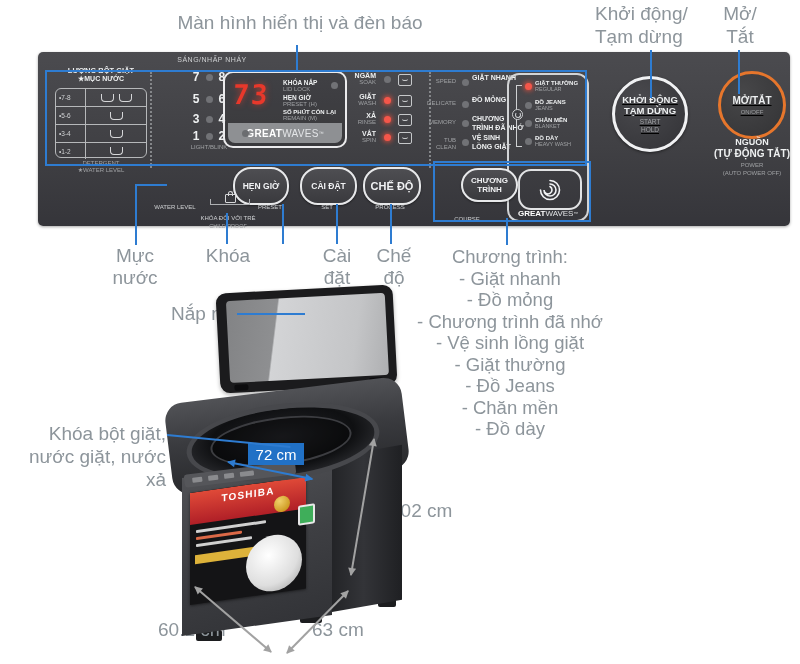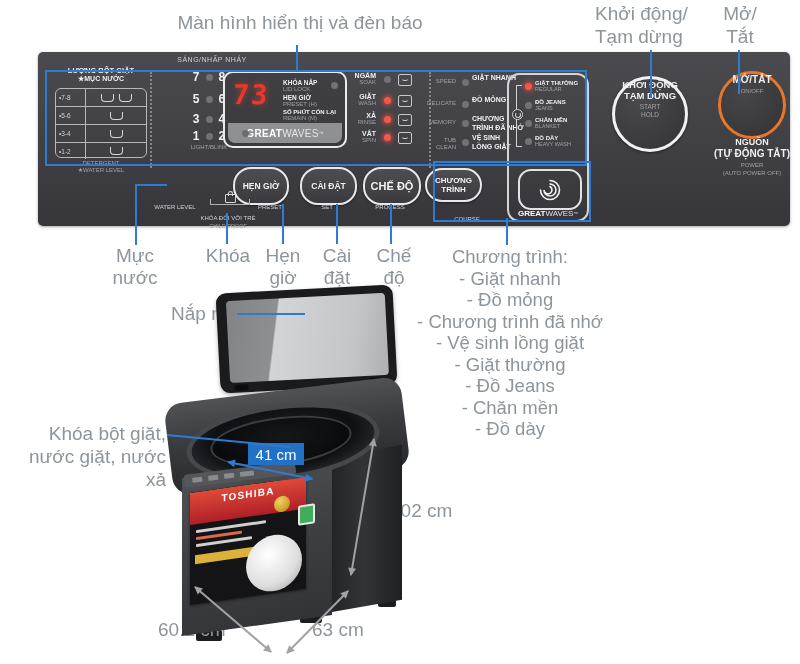--- a/index.html
+++ b/index.html
@@ -1,20 +1,20 @@
 <!DOCTYPE html>
 <html><head>
 <meta charset="utf-8">
 <style>
   html,body{margin:0;padding:0;background:#fff;}
   #stage{position:relative;width:800px;height:664px;background:#ffffff;
          font-family:"Liberation Sans",sans-serif;overflow:hidden;}
   .abs{position:absolute;}
   .c{display:flex;align-items:center;justify-content:center;text-align:center;}
-  .col{display:flex;flex-direction:column;align-items:center;justify-content:flex-start;text-align:center;}
+  .col{display:flex;flex-direction:column;align-items:center;justify-content:center;text-align:center;text-decoration:underline;}
 
   
   .ann{color:#8d959b;font-size:19px;line-height:22px;}
   .ann-sm{color:#8d959b;font-size:18.5px;line-height:21.5px;}
 
   
   .leader{background:#2e7cd1;z-index:6;}
   .bluebox{border:2px solid #2e7cd1;z-index:6;background:transparent;}
 
   
@@ -273,21 +273,21 @@
       <div class="abs c" style="left:0;top:134px;width:78px;">
         <span style="color:#fff;font-weight:bold;font-size:8px;">GREAT</span>
           <span style="color:#dfe1e3;font-size:8px;">WAVES</span>
           <span style="color:#dfe1e3;font-size:4.5px;vertical-align:super;">™</span>
       </div>
     </div>
 
     <div class="abs oval c" style="left:195px;top:115px;width:52px;height:34px;font-size:8.5px;">HẸN GIỜ</div>
     <div class="abs oval c" style="left:262px;top:115px;width:53px;height:34px;font-size:8.5px;">CÀI ĐẶT</div>
     <div class="abs oval c" style="left:325px;top:115px;width:54px;height:34px;font-size:11px;">CHẾ ĐỘ</div>
-    <div class="abs oval c" style="left:387px;top:116px;width:57px;height:34px;font-size:8px;line-height:9px;padding:0 7px;box-sizing:border-box;">CHƯƠNG TRÌNH</div>
+    <div class="abs oval c" style="left:423px;top:116px;width:57px;height:34px;font-size:8px;line-height:9px;padding:0 7px;box-sizing:border-box;">CHƯƠNG TRÌNH</div>
 
     <div class="abs c tl" style="left:104px;top:152px;width:66px;font-size:6px;">WATER LEVEL</div>
     <div class="abs cbracket" style="left:172px;top:147px;width:40px;"></div>
     <div class="abs lock" style="left:187px;top:142px;"></div>
     <div class="abs c tl" style="left:208px;top:152px;width:48px;font-size:6px;">PRESET</div>
     <div class="abs c tl" style="left:150px;top:163px;width:80px;font-size:6px;">KHÓA ĐỐI VỚI TRẺ</div>
     <div class="abs c tg" style="left:150px;top:171px;width:80px;font-size:5.5px;">CHILD PROOF</div>
     <div class="abs c tl" style="left:265px;top:152px;width:48px;font-size:6px;">SET</div>
     <div class="abs c tl" style="left:328px;top:152px;width:48px;font-size:6px;">PROCESS</div>
     <div class="abs c tl" style="left:405px;top:164px;width:48px;font-size:6px;">COURSE</div>
@@ -320,24 +320,20 @@
   <div class="abs leader" style="left:282px;top:204px;width:2px;height:40px;"></div>
   <div class="abs leader" style="left:336px;top:204px;width:2px;height:40px;"></div>
   <div class="abs leader" style="left:390px;top:204px;width:2px;height:40px;"></div>
   <div class="abs leader" style="left:506px;top:218px;width:2px;height:27px;"></div>
 
   <div class="abs ann" style="left:100px;top:245px;width:70px;text-align:center;">
     <div>Mực</div>
     <div>nước</div>
   </div>
   <div class="abs ann c" style="left:198px;top:245px;width:60px;">Khóa</div>
-  <div class="abs ann" style="left:253px;top:245px;width:60px;text-align:center;">
-    <div>Hẹn</div>
-    <div>giờ</div>
-  </div>
   <div class="abs ann" style="left:307px;top:245px;width:60px;text-align:center;">
     <div>Cài</div>
     <div>đặt</div>
   </div>
   <div class="abs ann" style="left:364px;top:245px;width:60px;text-align:center;">
     <div>Chế</div>
     <div>độ</div>
   </div>
 
   <div class="abs ann-sm" style="left:400px;top:246px;width:220px;text-align:center;">
@@ -391,21 +387,21 @@
         <div class="bar" style="width:46px;background:rgba(255,120,80,.85);"></div>
         <div class="bar" style="width:56px;"></div>
       </div>
       <div class="stk-yellow"></div>
       <div class="stk-drum"></div>
     </div>
     <div class="abs gold" style="left:92px;top:32px;"></div>
     <div class="abs greenlbl" style="left:116px;top:44px;"></div>
   </div>
 
-  <div class="abs badge41 c" style="left:248px;top:443px;width:56px;height:22px;">41 cm</div>
+  <div class="abs badge41 c" style="left:248px;top:443px;width:56px;height:22px;">72 cm</div>
   <div class="abs dim dimblue" style="left:228px;top:461px;width:86px;transform:rotate(11.4deg);"></div>
 
   <div class="abs dim" style="left:374px;top:438px;width:138px;transform:rotate(99.6deg);"></div>
   <div class="abs ann" style="left:390px;top:500px;">102 cm</div>
 
   <div class="abs dim" style="left:195px;top:586px;width:100px;transform:rotate(40.5deg);"></div>
   <div class="abs ann" style="left:158px;top:619px;">60.1 cm</div>
 
   <div class="abs dim" style="left:287px;top:652px;width:87px;transform:rotate(-45.4deg);"></div>
   <div class="abs ann" style="left:312px;top:619px;">63 cm</div>

